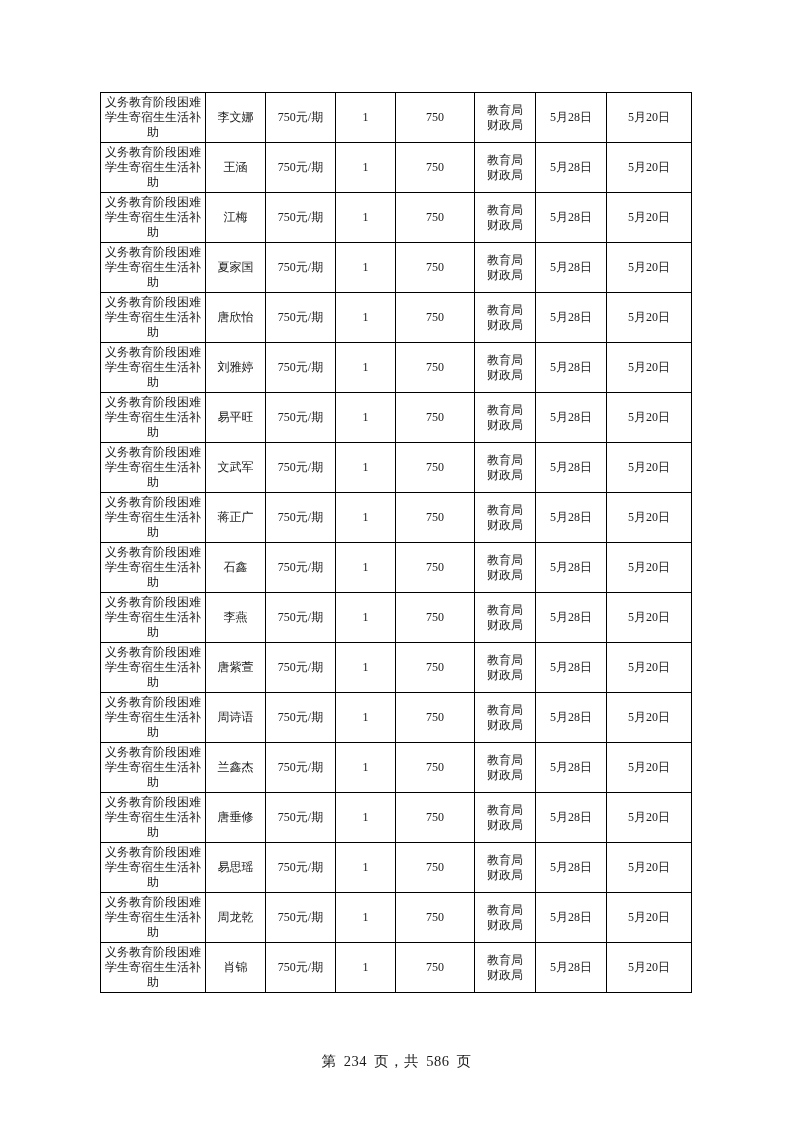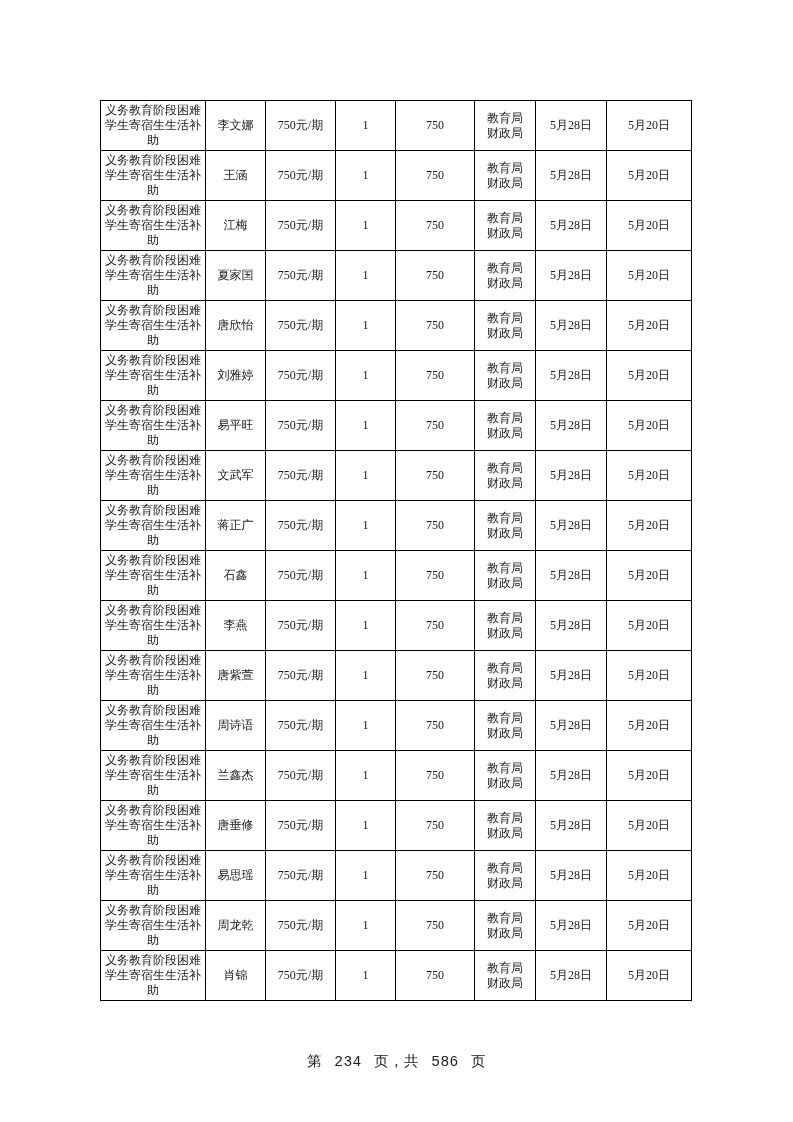--- a/index.html
+++ b/index.html
@@ -13,21 +13,21 @@
   .page {
     position: relative;
     width: 793px;
     height: 1122px;
     background: #ffffff;
     overflow: hidden;
   }
   table.subsidy {
     position: absolute;
     left: 100px;
-    top: 100px;
+    top: 92px;
     width: 591px;
     border-collapse: collapse;
     table-layout: fixed;
   }
   table.subsidy td {
     border: 1px solid #000000;
     height: 48.6px;
     padding: 2px 3px;
     text-align: center;
     vertical-align: middle;
@@ -40,21 +40,20 @@
   .footer {
     position: absolute;
     top: 1052px;
     left: 0;
     width: 793px;
     text-align: center;
     font-size: 14.5px;
     letter-spacing: 0.5px;
     word-spacing: 3px;
     color: #1a1a1a;
-    font-family: Liberation Mono, monospace;
   }
 </style>
 </head>
 <body>
 
 <div class="page">
 
   <table class="subsidy">
     <colgroup>
       <col style="width:105px">

